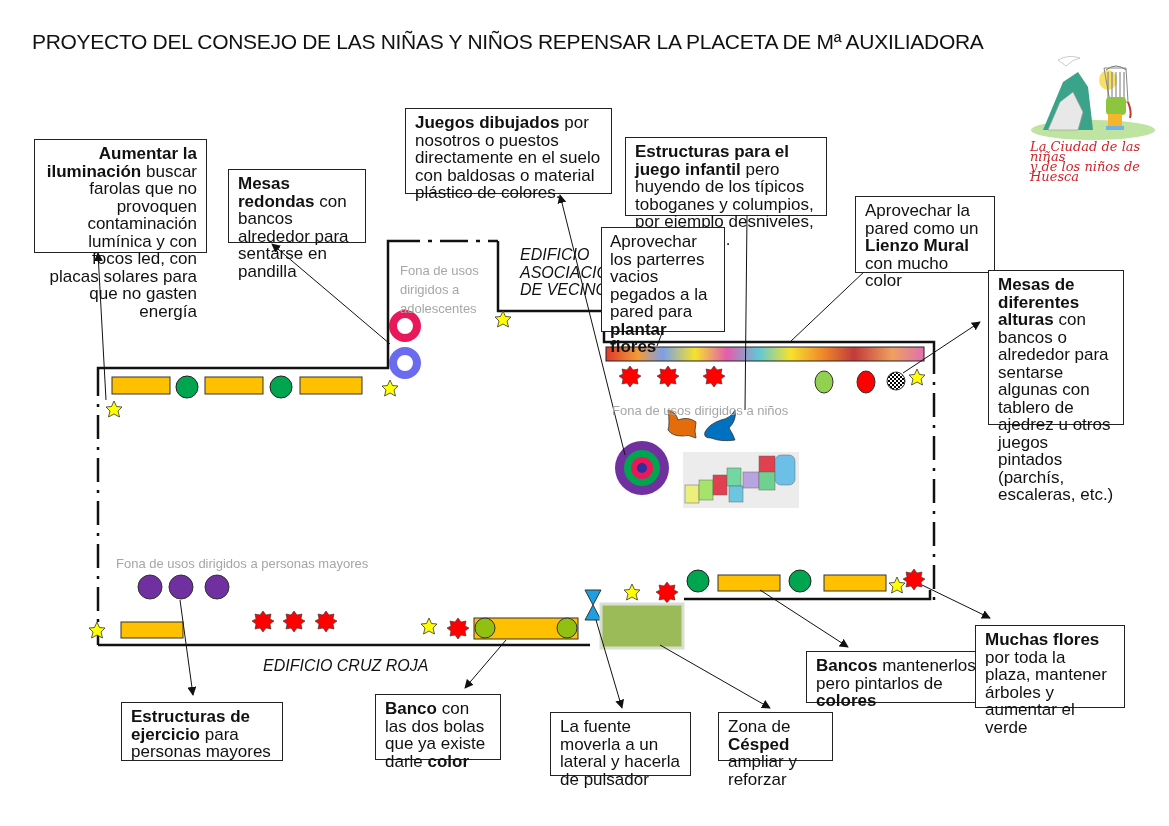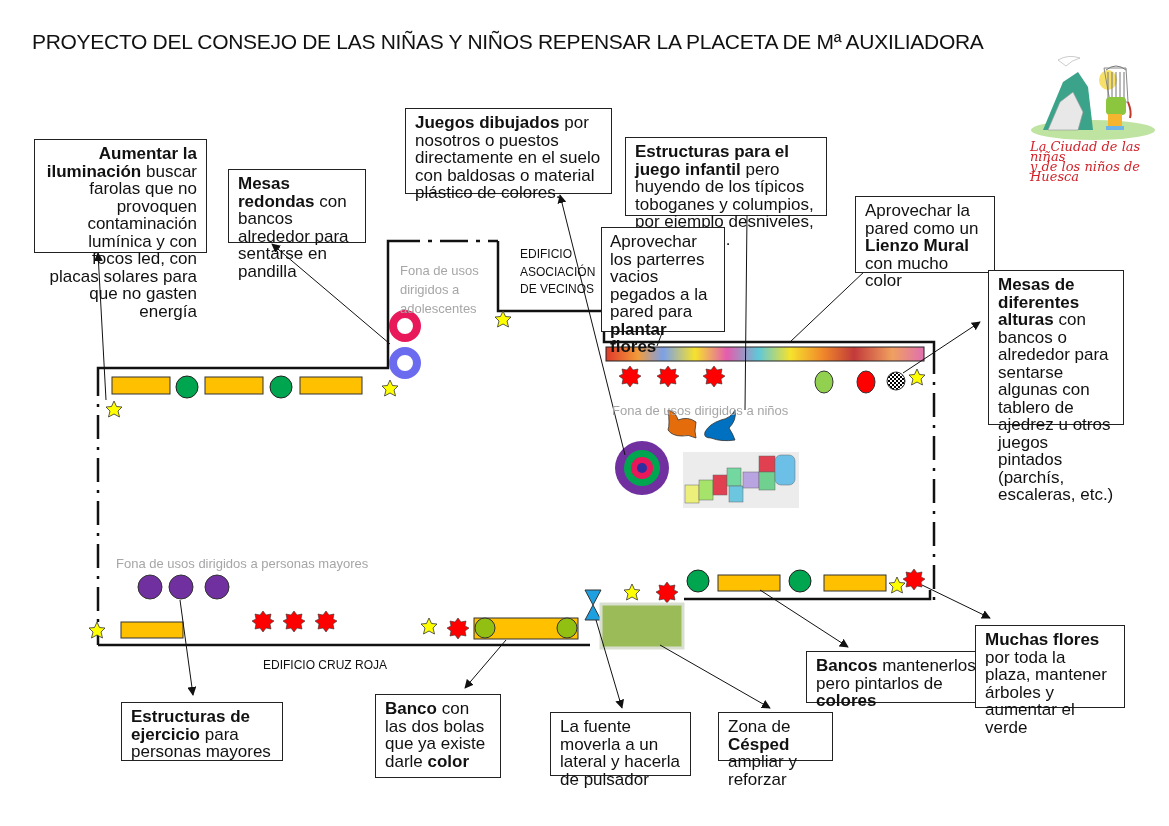--- a/index.html
+++ b/index.html
@@ -2,21 +2,21 @@
 <html><head>
 <meta charset="utf-8">
 <style>
   html,body{margin:0;padding:0;background:#fff;}
   body{width:1169px;height:826px;position:relative;overflow:hidden;font-family:"Liberation Sans",sans-serif;color:#111;}
   .title{position:absolute;left:32px;top:30px;font-size:21px;letter-spacing:-0.3px;color:#111;white-space:nowrap;}
   svg.map{position:absolute;left:0;top:0;}
   .box{position:absolute;border:1.3px solid #222;background:#fff;font-size:17px;line-height:17.5px;padding:5px 9px;box-sizing:border-box;}
   .box b{font-weight:bold;}
   .zone{position:absolute;color:#a6a6a6;font-size:13px;line-height:19px;margin-top:12px;}
-  .bld{position:absolute;font-size:12px;line-height:17.5px;color:#111;}
+  .bld{position:absolute;font-size:16px;line-height:17.5px;color:#111;font-style:italic;}
   .logo{position:absolute;left:1028px;top:42px;width:130px;height:134px;}
   .logo-cap{position:absolute;left:1030px;top:142px;width:130px;color:#d2232a;font-size:13px;line-height:10px;font-family:"DejaVu Serif",serif;font-style:italic;}
 </style>
 </head>
 <body>
 
 <div class="title">PROYECTO DEL CONSEJO DE LAS NIÑAS Y NIÑOS REPENSAR LA PLACETA DE Mª AUXILIADORA</div>
 
 <div class="logo">
   <svg width="130" height="100" viewBox="0 0 130 100">
@@ -220,21 +220,21 @@
 </div>
 
 <div class="box" style="left:988px;top:270px;width:136px;height:155px;">
   <b>Mesas de diferentes alturas</b><span> con bancos o alrededor para sentarse algunas con tablero de ajedrez  u otros juegos pintados (parchís, escaleras, etc.)</span>
 </div>
 
 <div class="box" style="left:121px;top:702px;width:162px;height:59px;">
   <b>Estructuras de ejercicio</b><span> para personas mayores</span>
 </div>
 
-<div class="box" style="left:375px;top:694px;width:126px;height:84px;">
+<div class="box" style="left:375px;top:694px;width:126px;height:66px;">
   <b>Banco</b><span>  con las dos bolas que ya existe darle </span><b>color</b>
 </div>
 
 <div class="box" style="left:550px;top:712px;width:141px;height:64px;">
   <span>La fuente moverla a un lateral y hacerla de pulsador</span>
 </div>
 
 <div class="box" style="left:718px;top:712px;width:115px;height:49px;">
   <span>Zona de </span><b>Césped</b><span> ampliar y reforzar</span>
 </div>

